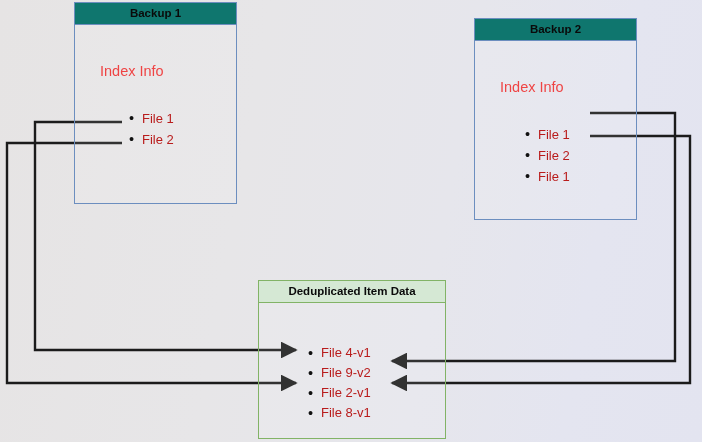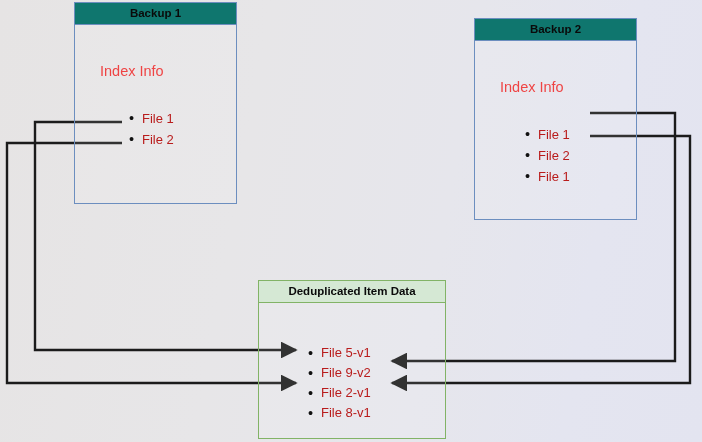--- a/index.html
+++ b/index.html
@@ -151,21 +151,21 @@
         <li>File 2</li>
         <li>File 1</li>
       </ul>
     </div>
   </div>
 
   <div class="node green" id="dedup">
     <div class="node-title">Deduplicated Item Data</div>
     <div class="node-body">
       <ul class="file-list">
-        <li>File 5-v1</li>
+        <li>File 4-v1</li>
         <li>File 9-v2</li>
         <li>File 2-v1</li>
         <li>File 8-v1</li>
       </ul>
     </div>
   </div>
 
 </div>
 
 </body></html>

